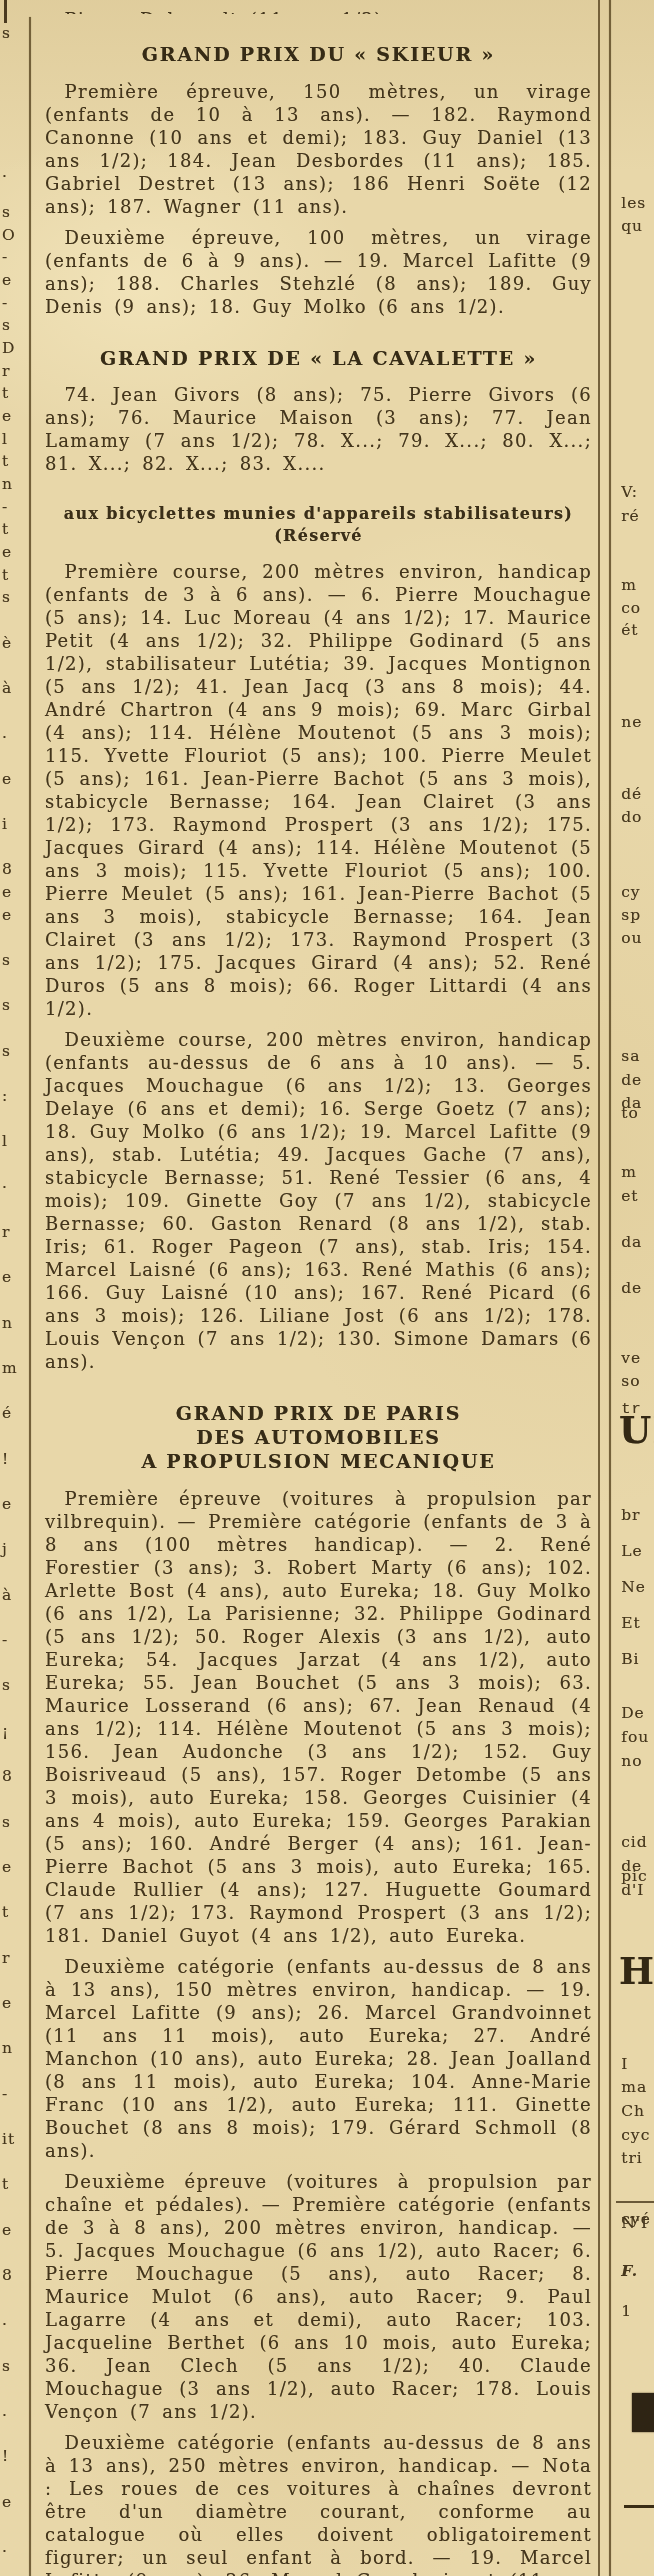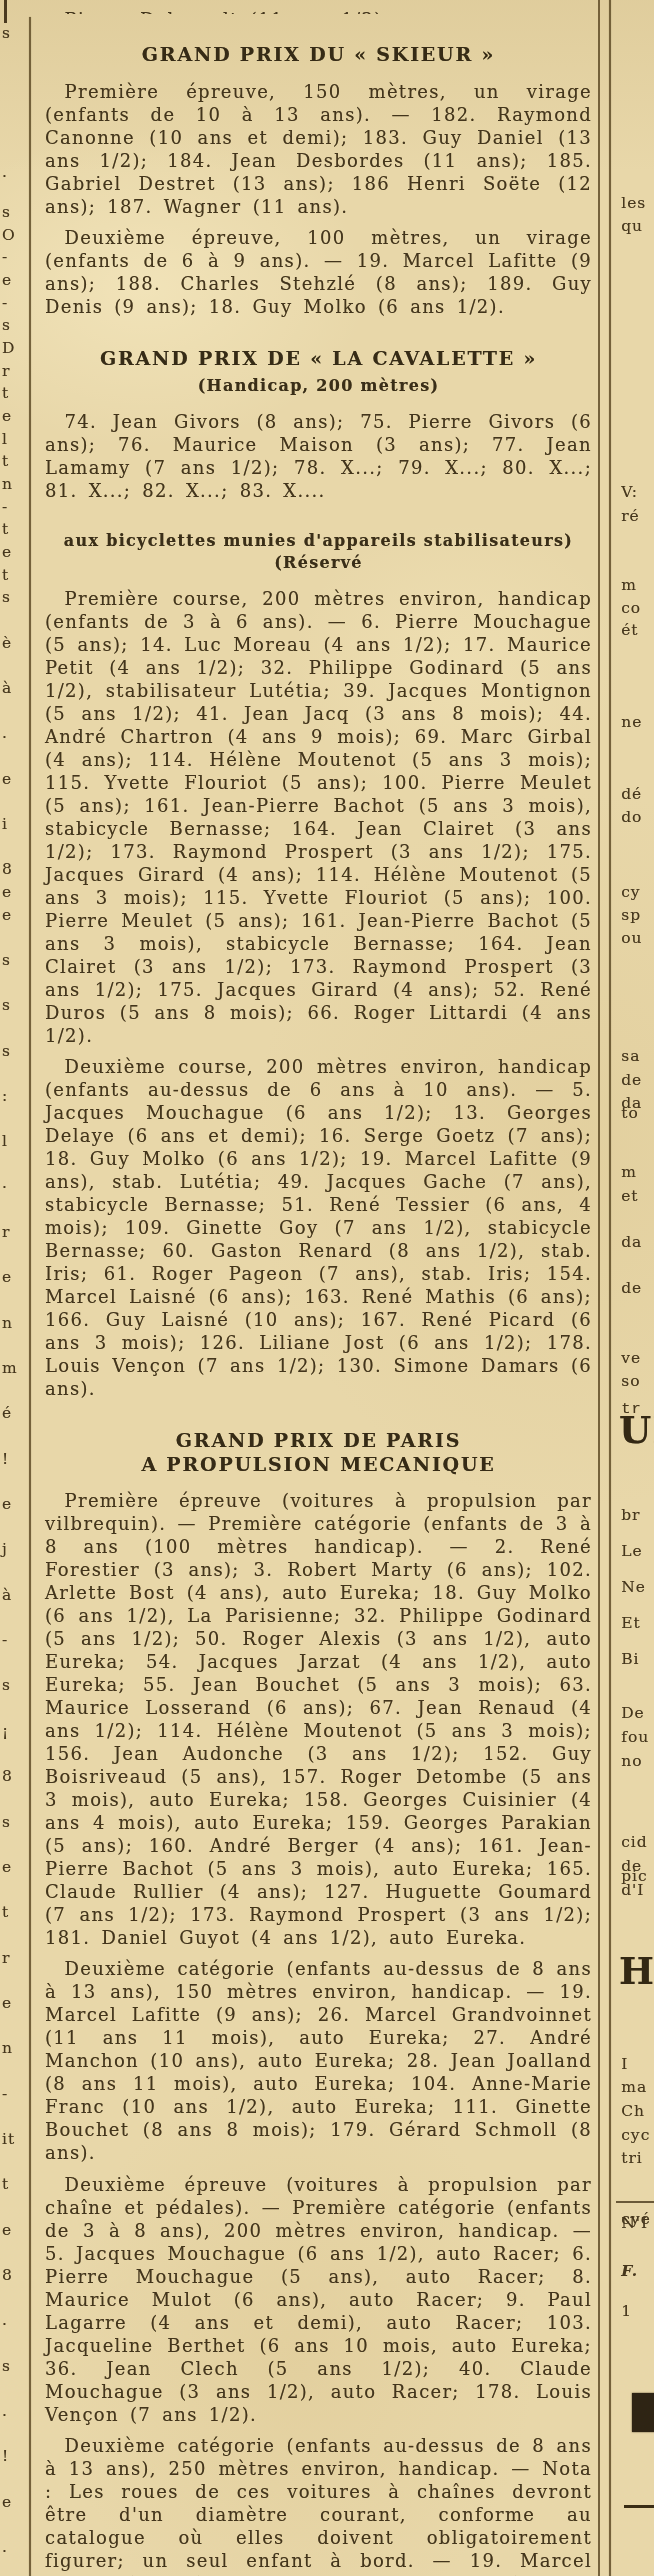--- a/index.html
+++ b/index.html
@@ -198,34 +198,34 @@
     </div>
 
     <section>
       <h2 class="head">GRAND PRIX DU « SKIEUR »</h2>
       <p class="body">Première épreuve, 150 mètres, un virage (enfants de 10 à 13 ans). — 182. Raymond Canonne (10 ans et demi); 183. Guy Daniel (13 ans 1/2); 184. Jean Desbordes (11 ans); 185. Gabriel Destret (13 ans); 186 Henri Soëte (12 ans); 187. Wagner (11 ans).</p>
       <p class="body">Deuxième épreuve, 100 mètres, un virage (enfants de 6 à 9 ans). — 19. Marcel Lafitte (9 ans); 188. Charles Stehzlé (8 ans); 189. Guy Denis (9 ans); 18. Guy Molko (6 ans 1/2).</p>
     </section>
 
     <section>
       <h2 class="head">GRAND PRIX DE « LA CAVALETTE »</h2>
-      <div class="subhead">(Handicap, 200 mètres)</div>
       <p class="body">74. Jean Givors (8 ans); 75. Pierre Givors (6 ans); 76. Maurice Maison (3 ans); 77. Jean Lamamy (7 ans 1/2); 78. X...; 79. X...; 80. X...; 81. X...; 82. X...; 83. X....</p>
     </section>
 
     <section>
       <div class="subhead">aux bicyclettes munies d'appareils stabilisateurs)</div>
       <div class="subhead">(Réservé</div>
       <p class="body">Première course, 200 mètres environ, handicap (enfants de 3 à 6 ans). — 6. Pierre Mouchague (5 ans); 14. Luc Moreau (4 ans 1/2); 17. Maurice Petit (4 ans 1/2); 32. Philippe Godinard (5 ans 1/2), stabilisateur Lutétia; 39. Jacques Montignon (5 ans 1/2); 41. Jean Jacq (3 ans 8 mois); 44. André Chartron (4 ans 9 mois); 69. Marc Girbal (4 ans); 114. Hélène Moutenot (5 ans 3 mois); 115. Yvette Flouriot (5 ans); 100. Pierre Meulet (5 ans); 161. Jean-Pierre Bachot (5 ans 3 mois), stabicycle Bernasse; 164. Jean Clairet (3 ans 1/2); 173. Raymond Prospert (3 ans 1/2); 175. Jacques Girard (4 ans); 114. Hélène Moutenot (5 ans 3 mois); 115. Yvette Flouriot (5 ans); 100. Pierre Meulet (5 ans); 161. Jean-Pierre Bachot (5 ans 3 mois), stabicycle Bernasse; 164. Jean Clairet (3 ans 1/2); 173. Raymond Prospert (3 ans 1/2); 175. Jacques Girard (4 ans); 52. René Duros (5 ans 8 mois); 66. Roger Littardi (4 ans 1/2).</p>
       <p class="body">Deuxième course, 200 mètres environ, handicap (enfants au-dessus de 6 ans à 10 ans). — 5. Jacques Mouchague (6 ans 1/2); 13. Georges Delaye (6 ans et demi); 16. Serge Goetz (7 ans); 18. Guy Molko (6 ans 1/2); 19. Marcel Lafitte (9 ans), stab. Lutétia; 49. Jacques Gache (7 ans), stabicycle Bernasse; 51. René Tessier (6 ans, 4 mois); 109. Ginette Goy (7 ans 1/2), stabicycle Bernasse; 60. Gaston Renard (8 ans 1/2), stab. Iris; 61. Roger Pageon (7 ans), stab. Iris; 154. Marcel Laisné (6 ans); 163. René Mathis (6 ans); 166. Guy Laisné (10 ans); 167. René Picard (6 ans 3 mois); 126. Liliane Jost (6 ans 1/2); 178. Louis Vençon (7 ans 1/2); 130. Simone Damars (6 ans).</p>
     </section>
 
     <section>
       <h2 class="head">
         <span class="hline">GRAND PRIX DE PARIS</span>
+        <span class="hline">DES AUTOMOBILES</span>
         <span class="hline">A PROPULSION MECANIQUE</span>
       </h2>
       <p class="body">Première épreuve (voitures à propulsion par vilbrequin). — Première catégorie (enfants de 3 à 8 ans (100 mètres handicap). — 2. René Forestier (3 ans); 3. Robert Marty (6 ans); 102. Arlette Bost (4 ans), auto Eureka; 18. Guy Molko (6 ans 1/2), La Parisienne; 32. Philippe Godinard (5 ans 1/2); 50. Roger Alexis (3 ans 1/2), auto Eureka; 54. Jacques Jarzat (4 ans 1/2), auto Eureka; 55. Jean Bouchet (5 ans 3 mois); 63. Maurice Losserand (6 ans); 67. Jean Renaud (4 ans 1/2); 114. Hélène Moutenot (5 ans 3 mois); 156. Jean Audonche (3 ans 1/2); 152. Guy Boisriveaud (5 ans), 157. Roger Detombe (5 ans 3 mois), auto Eureka; 158. Georges Cuisinier (4 ans 4 mois), auto Eureka; 159. Georges Parakian (5 ans); 160. André Berger (4 ans); 161. Jean-Pierre Bachot (5 ans 3 mois), auto Eureka; 165. Claude Rullier (4 ans); 127. Huguette Goumard (7 ans 1/2); 173. Raymond Prospert (3 ans 1/2); 181. Daniel Guyot (4 ans 1/2), auto Eureka.</p>
       <p class="body">Deuxième catégorie (enfants au-dessus de 8 ans à 13 ans), 150 mètres environ, handicap. — 19. Marcel Lafitte (9 ans); 26. Marcel Grandvoinnet (11 ans 11 mois), auto Eureka; 27. André Manchon (10 ans), auto Eureka; 28. Jean Joalland (8 ans 11 mois), auto Eureka; 104. Anne-Marie Franc (10 ans 1/2), auto Eureka; 111. Ginette Bouchet (8 ans 8 mois); 179. Gérard Schmoll (8 ans).</p>
       <p class="body">Deuxième épreuve (voitures à propulsion par chaîne et pédales). — Première catégorie (enfants de 3 à 8 ans), 200 mètres environ, handicap. — 5. Jacques Mouchague (6 ans 1/2), auto Racer; 6. Pierre Mouchague (5 ans), auto Racer; 8. Maurice Mulot (6 ans), auto Racer; 9. Paul Lagarre (4 ans et demi), auto Racer; 103. Jacqueline Berthet (6 ans 10 mois, auto Eureka; 36. Jean Clech (5 ans 1/2); 40. Claude Mouchague (3 ans 1/2), auto Racer; 178. Louis Vençon (7 ans 1/2).</p>
       <p class="body">Deuxième catégorie (enfants au-dessus de 8 ans à 13 ans), 250 mètres environ, handicap. — Nota : Les roues de ces voitures à chaînes devront être d'un diamètre courant, conforme au catalogue où elles doivent obligatoirement figurer; un seul enfant à bord. — 19. Marcel Lafitte (9 ans); 26. Marcel Grandvoinnet (11 ans 11 mois), auto Eureka; 27. André Manchan (10 ans), auto Eureka; 28. Jean Joalland (8 ans 11 mois), auto Eureka; 104. Anne-Marie Franc (10 ans 1/2), auto Eureka; 30. Pierre Berthet (8 ans), auto Eureka; 110. Pierrette Dubois (10 ans 1/2) auto Eureka; 70. Pierre Bernardin (10 ans); 200. J. Guérin (11 ans), auto Eureka.</p>
     </section>
 
   </div>
 </div>

